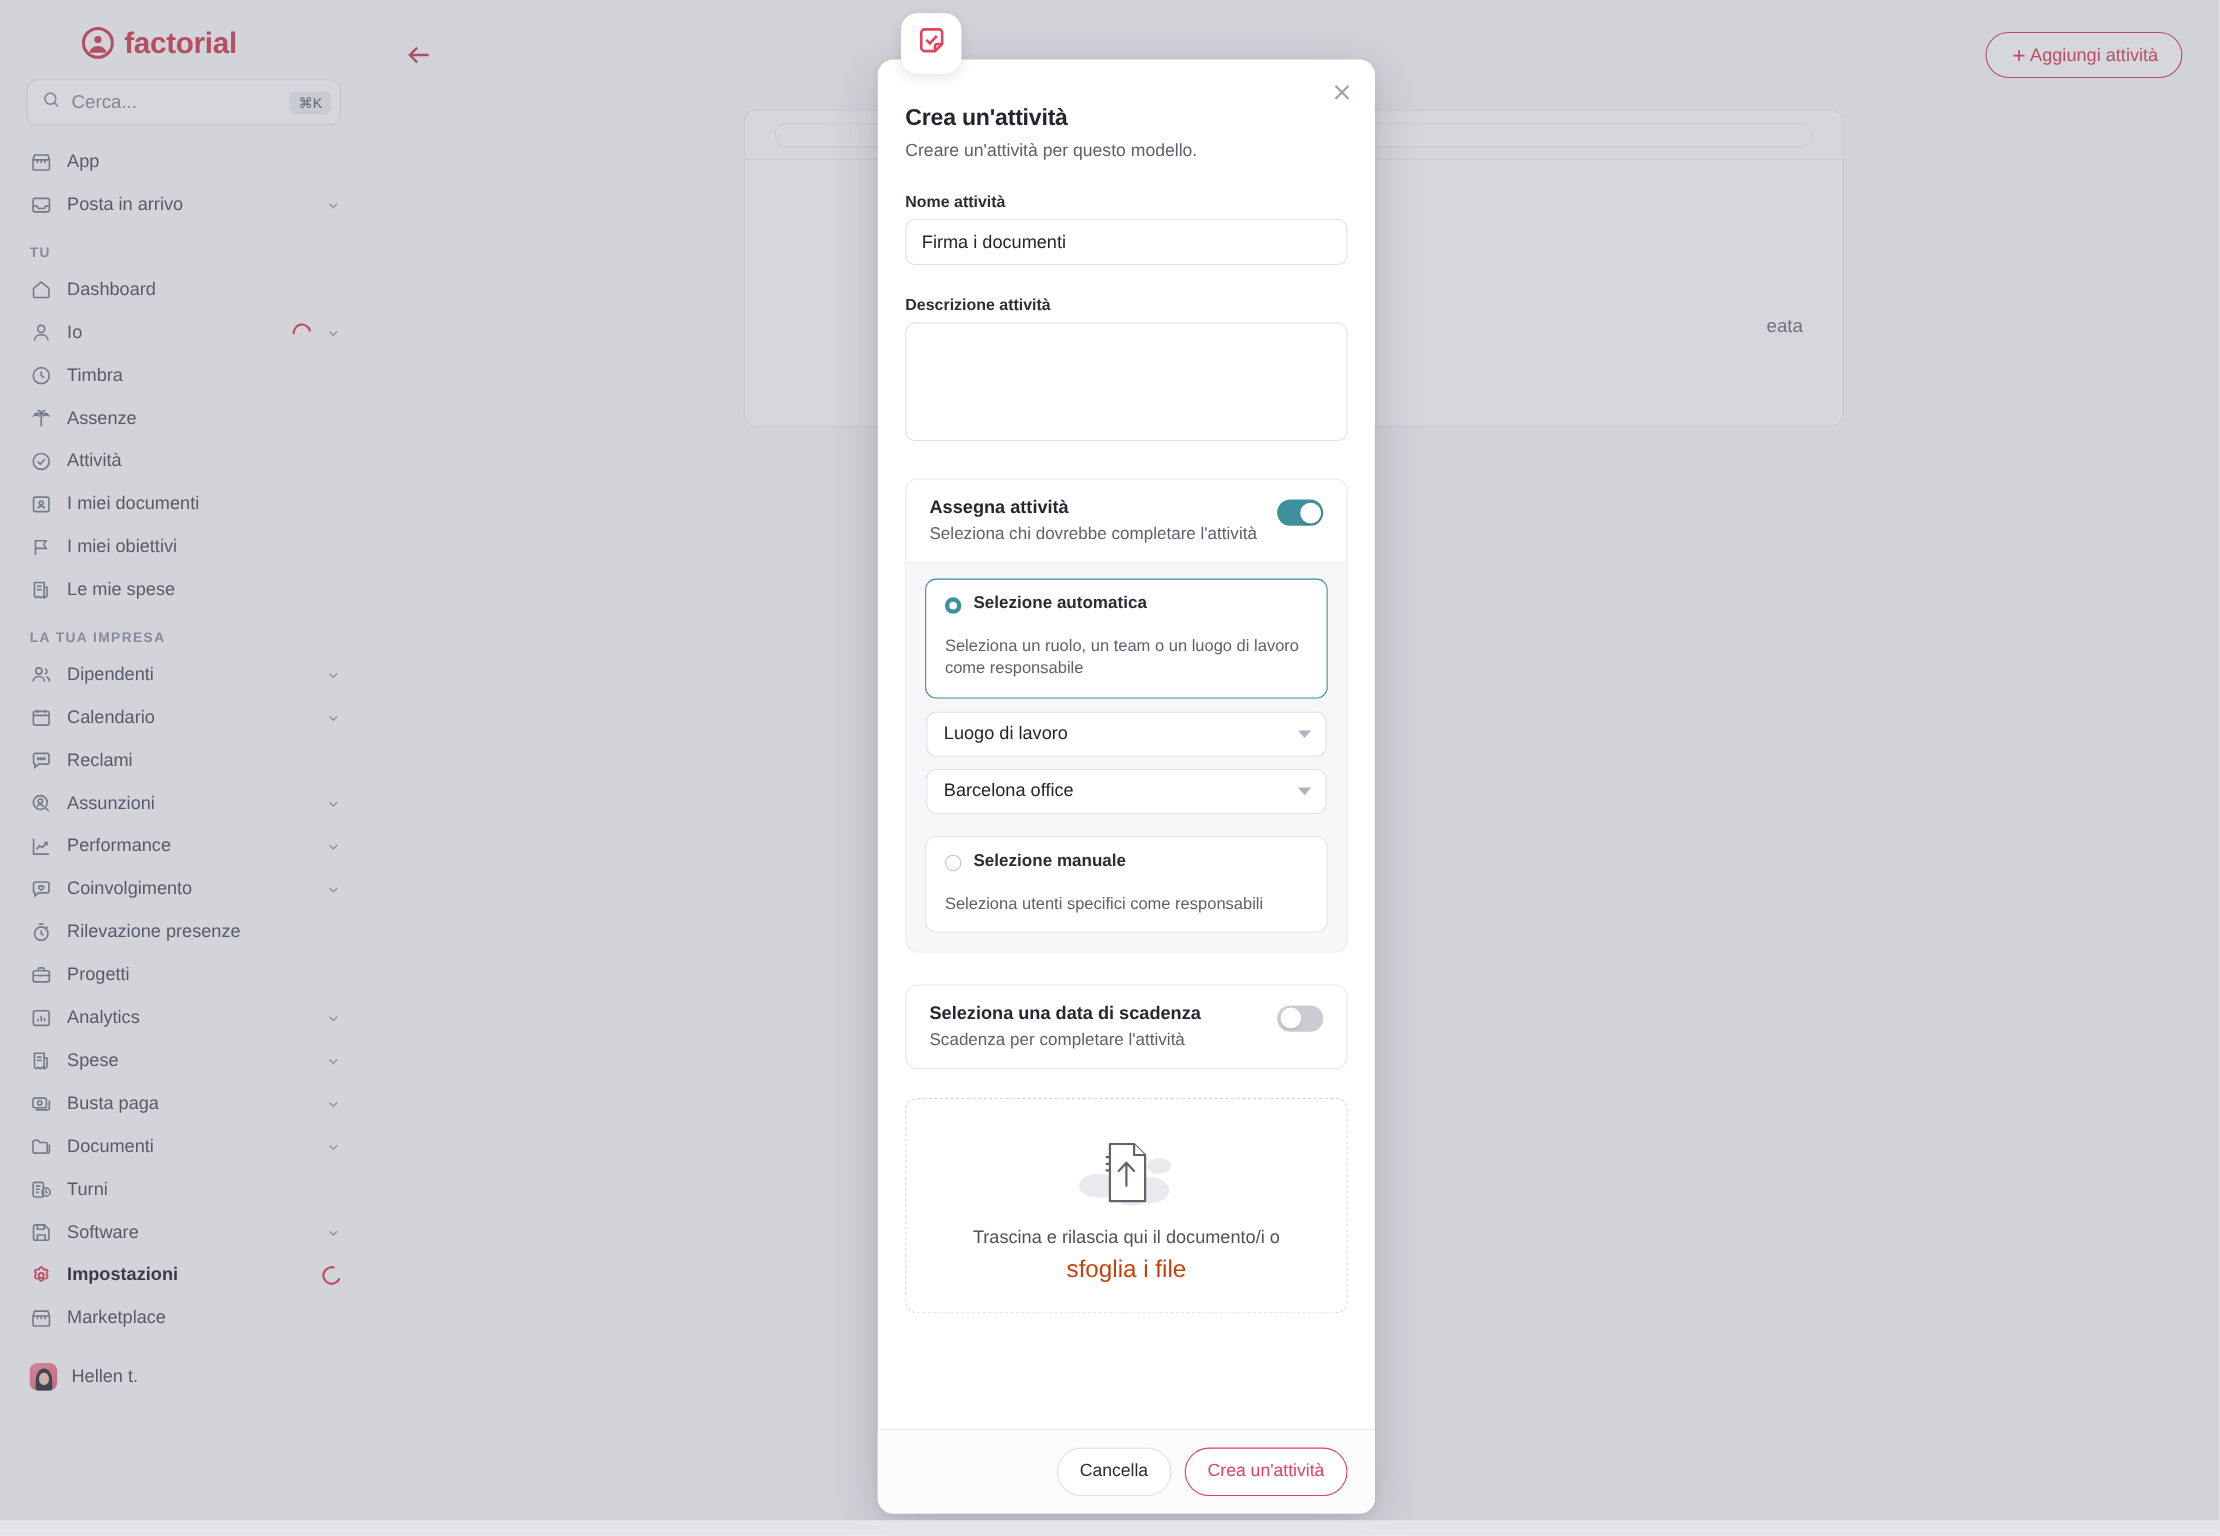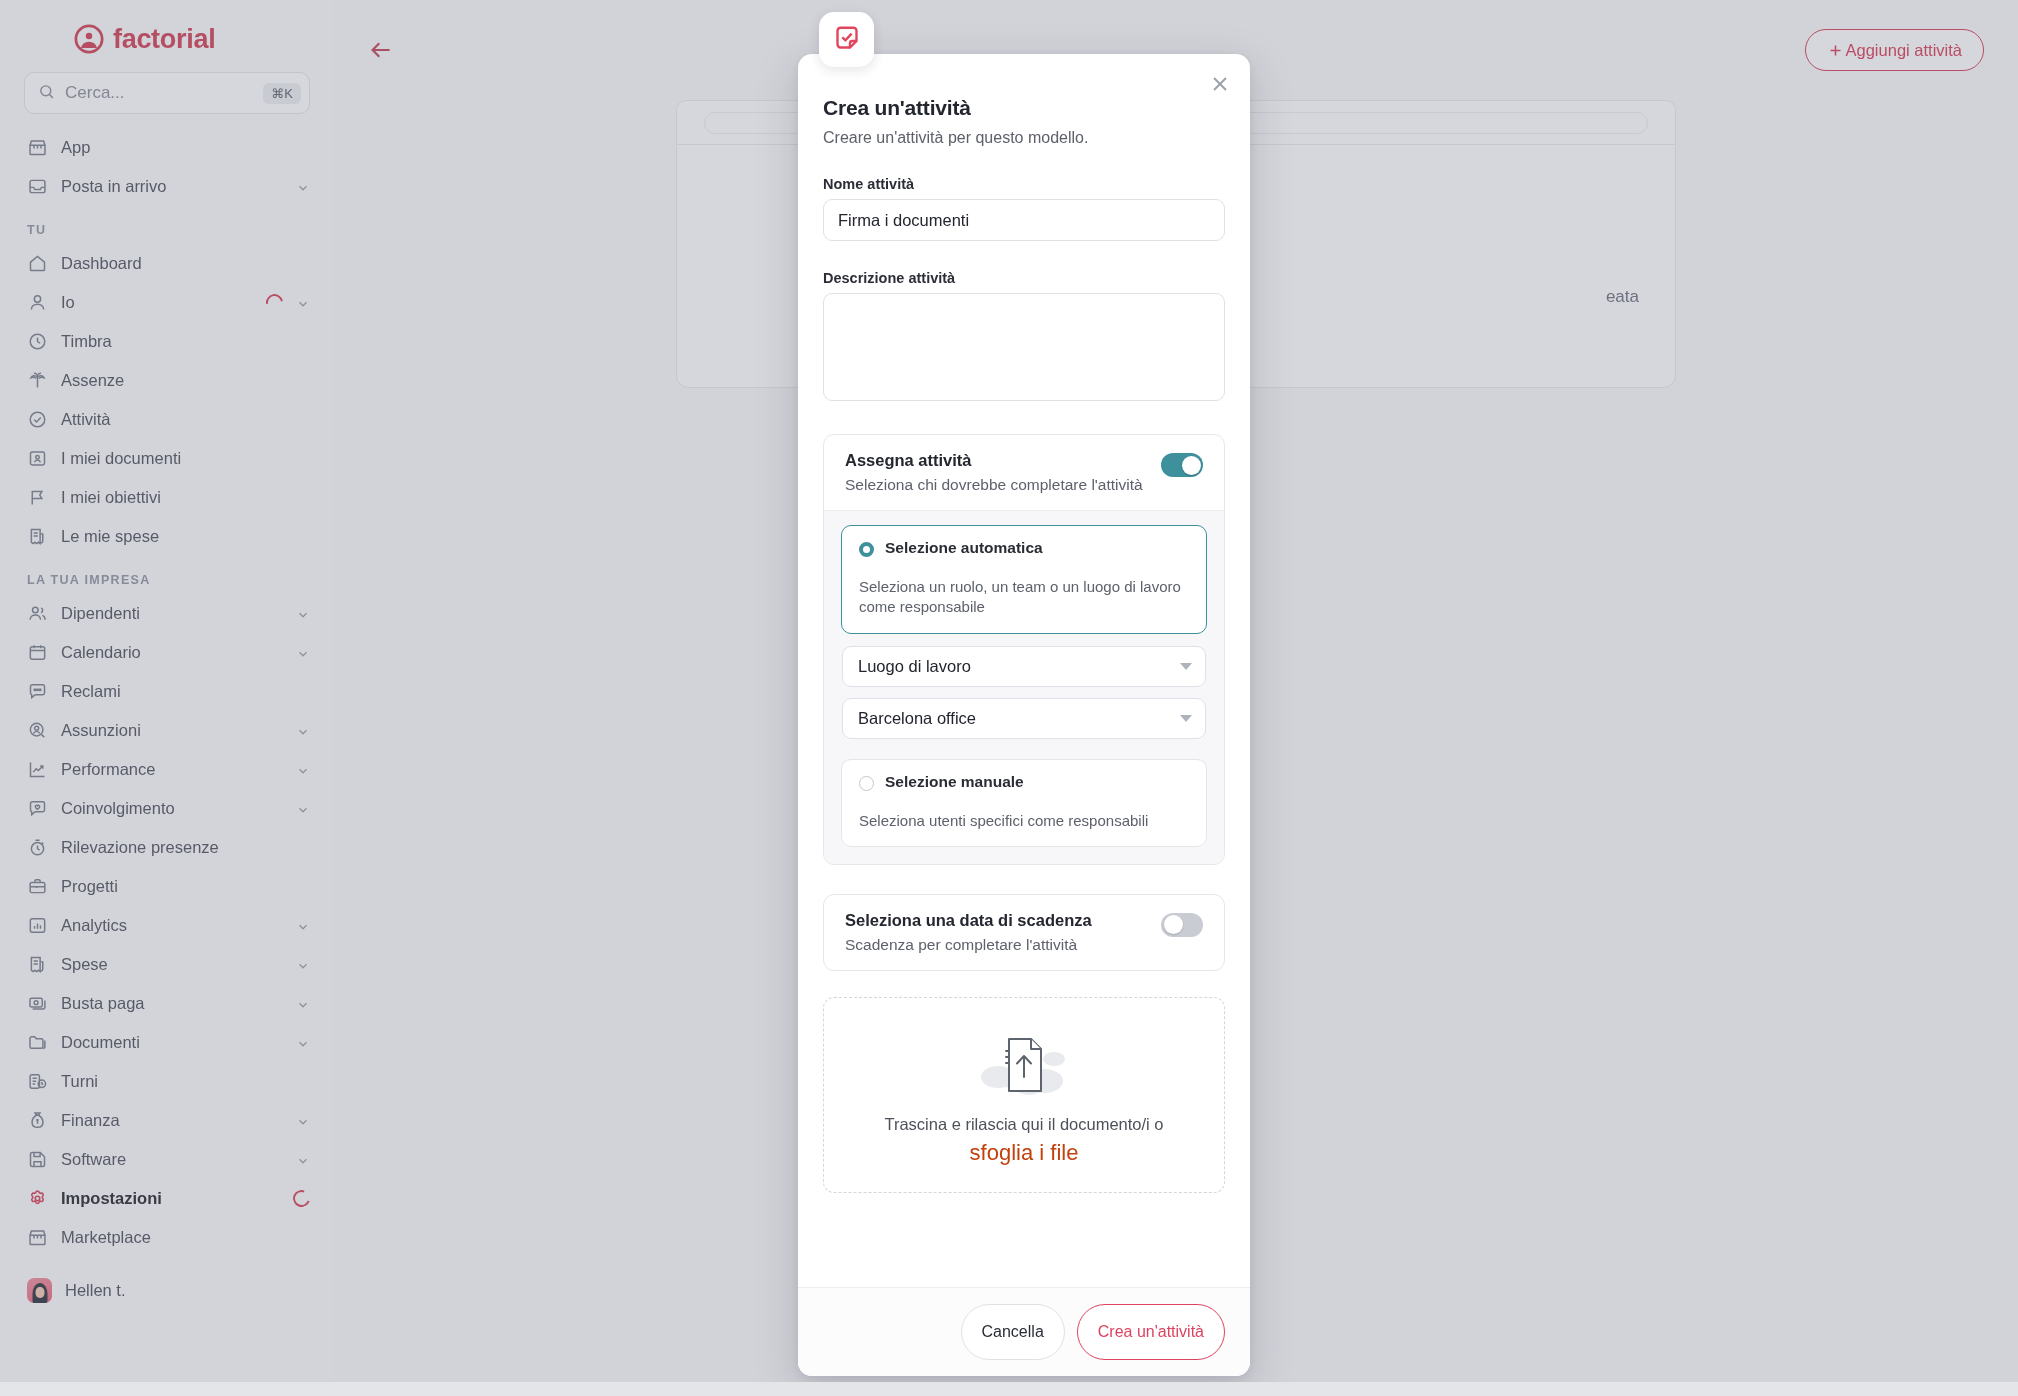--- a/index.html
+++ b/index.html
@@ -262,21 +262,21 @@
     text-decoration: none; cursor: pointer; display: inline-block;
   }
 
   .modal-footer {
     border-top: 1px solid #ebedf0; background: #fcfcfd;
     border-radius: 0 0 14px 14px;
     padding: 16px 25px; display: flex; justify-content: flex-end; gap: 12px;
     flex: 0 0 auto;
   }
   .btn {
-    height: 56px; padding: 0 20px; border-radius: 999px; font-size: 16px;
+    height: 44px; padding: 0 20px; border-radius: 999px; font-size: 16px;
     cursor: pointer; background: #fff; font-family: "Liberation Sans", sans-serif;
   }
   .btn-ghost { border: 1px solid #dfe1e6; color: #2a2d35; }
   .btn-primary { border: 1.5px solid #dd4260; color: #dd4260; }
 
   .bottom-edge {
     position: absolute; left: 0; bottom: 0; width: 100%; height: 14px;
     background: #e4e5e9; z-index: 30;
   }
 </style>
@@ -595,33 +595,20 @@
             <svg viewBox="0 0 24 24" fill="none" stroke="currentColor" stroke-width="1.7">
                 <rect x="3.6" y="4.4" width="10.6" height="15.2" rx="1.8"></rect>
                 <path d="M6.4 8.4h4.8M6.4 11.6h4M6.4 14.8h3"></path>
                 <circle cx="17" cy="14.6" r="4.2"></circle>
                 <path d="M17 12.6v2.2l1.4.9"></path>
               </svg>
           </span>
           <span class="lbl">Turni</span>
         </div>
 
-        <div class="nav-item">
-          <span class="ico">
-            <svg viewBox="0 0 24 24" fill="none" stroke="currentColor" stroke-width="1.7">
-                <path d="M9.2 3.4h5.6l-1.6 2.6h-2.4L9.2 3.4Z"></path>
-                <path d="M10.8 6c-3 1.6-5 4.6-5 8.2 0 3.4 2.4 5.6 6.2 5.6s6.2-2.2 6.2-5.6c0-3.6-2-6.6-5-8.2h-2.4Z"></path>
-                <path d="M12 10.2v5.6M10.4 11.4h3"></path>
-              </svg>
-          </span>
-          <span class="lbl">Finanza</span>
-          <span class="chev"><svg viewBox="0 0 24 24" fill="none" stroke="currentColor" stroke-width="2.2">
-                <path d="m6 9 6 6 6-6"></path>
-              </svg></span>
-        </div>
 
         <div class="nav-item">
           <span class="ico">
             <svg viewBox="0 0 24 24" fill="none" stroke="currentColor" stroke-width="1.7">
                 <path d="M4 5.8A1.8 1.8 0 0 1 5.8 4h9.4L20 8.8v9.4A1.8 1.8 0 0 1 18.2 20H5.8A1.8 1.8 0 0 1 4 18.2V5.8Z"></path>
                 <path d="M8 4v4.6h7V4M8 20v-5.4h8V20"></path>
               </svg>
           </span>
           <span class="lbl">Software</span>
           <span class="chev"><svg viewBox="0 0 24 24" fill="none" stroke="currentColor" stroke-width="2.2">

